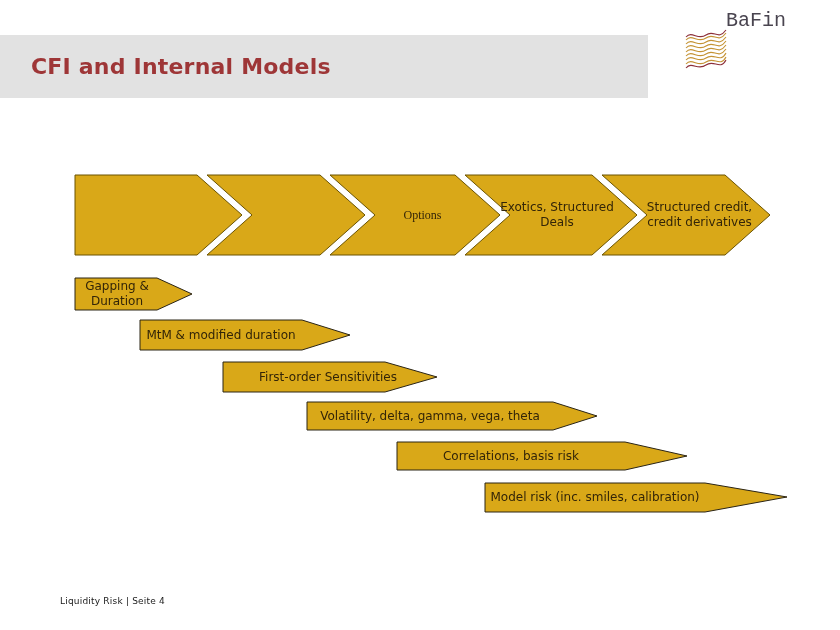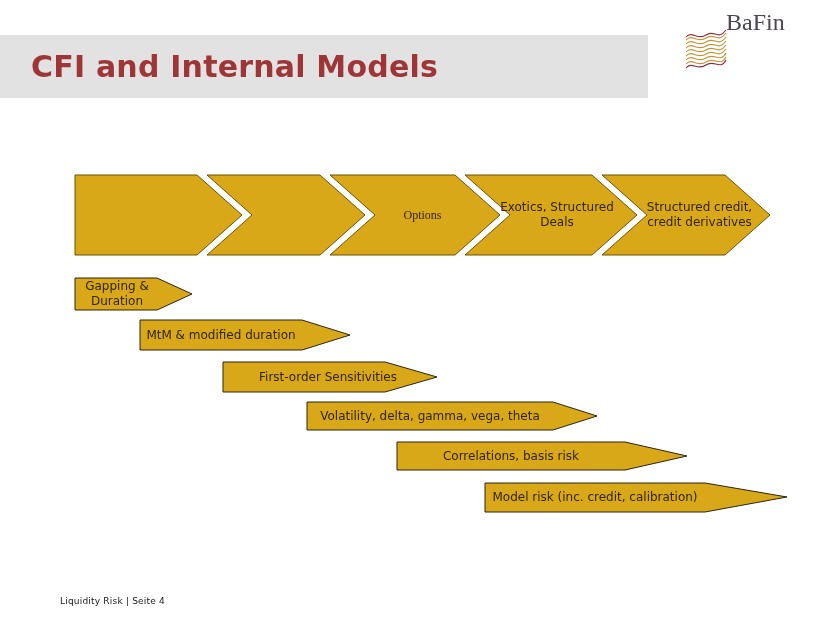--- a/index.html
+++ b/index.html
@@ -14,30 +14,30 @@
 
   
   .title-band {
     position: absolute; left: 0; top: 35px;
     width: 648px; height: 63px;
     background: var(--band, #e2e2e2);
     display: flex; align-items: center;
   }
   .page-title {
     margin: 0; padding-left: 31px;
-    font-size: 30px; font-weight: bold;
+    font-size: 22px; font-weight: bold;
     color: var(--title, #9e3637);
     letter-spacing: 0.2px;
   }
 
   
   .brand-text {
     position: absolute; left: 726px; top: 9px;
-    font-family: Liberation Serif, serif;
-    font-size: 24px; color: var(--brand-text, #4a4550);
+    font-family: Liberation Mono, monospace;
+    font-size: 20px; color: var(--brand-text, #4a4550);
   }
   .waves-icon { position: absolute; left: 684px; top: 25px; }
 
   
   .shapes-layer { position: absolute; left: 0; top: 0; pointer-events: none; }
   .stage-shape {
     fill: var(--gold, #d9a818);
     stroke: var(--shape-border, #6b5300);
     stroke-width: 1;
   }
@@ -110,17 +110,17 @@
 Deals</div>
   <div class="shape-label stage-label" style="left:617px; width:165px;">Structured credit,
 credit derivatives</div>
 
   <div class="shape-label" style="left:75px;  top:277px; width:84px;  height:33px; font-size:12px;">Gapping &amp;
 Duration</div>
   <div class="shape-label" style="left:140px; top:320px; width:162px; height:30px;text-align:right;">MtM &amp; modified duration</div>
   <div class="shape-label" style="left:223px; top:362px; width:162px; height:30px;padding-left:24px;">First-order Sensitivities</div>
   <div class="shape-label" style="left:307px; top:402px; width:246px; height:28px;">Volatility, delta, gamma, vega, theta</div>
   <div class="shape-label" style="left:397px; top:442px; width:228px; height:28px;">Correlations, basis risk</div>
-  <div class="shape-label" style="left:485px; top:483px; width:220px; height:29px;">Model risk (inc. credit, calibration)</div>
+  <div class="shape-label" style="left:485px; top:483px; width:220px; height:29px;">Model risk (inc. smiles, calibration)</div>
 
   <div class="footer-text">Liquidity Risk |  Seite 4</div>
 
 </div>
 
 </body></html>

